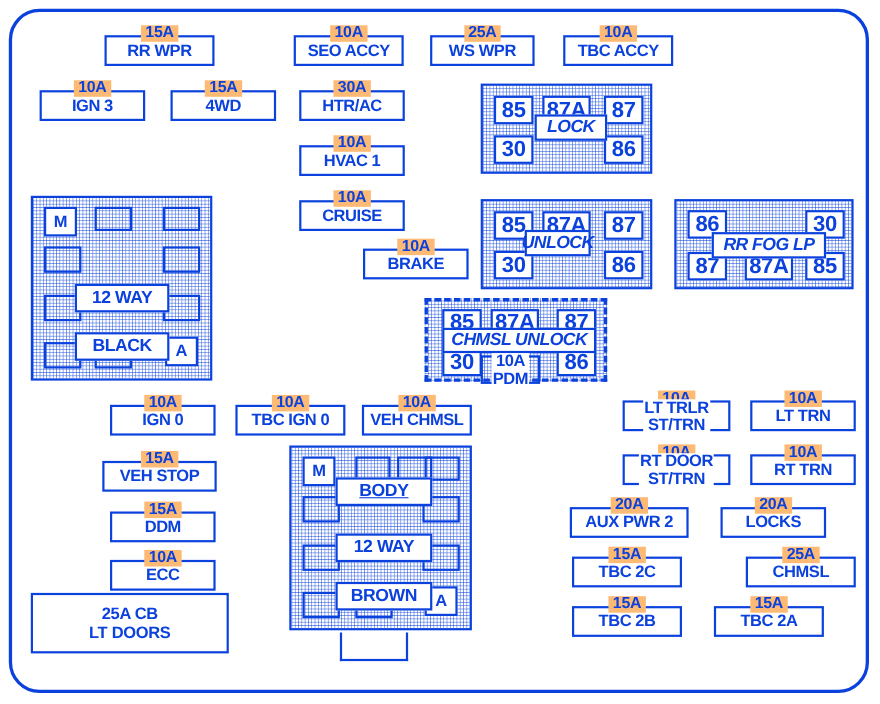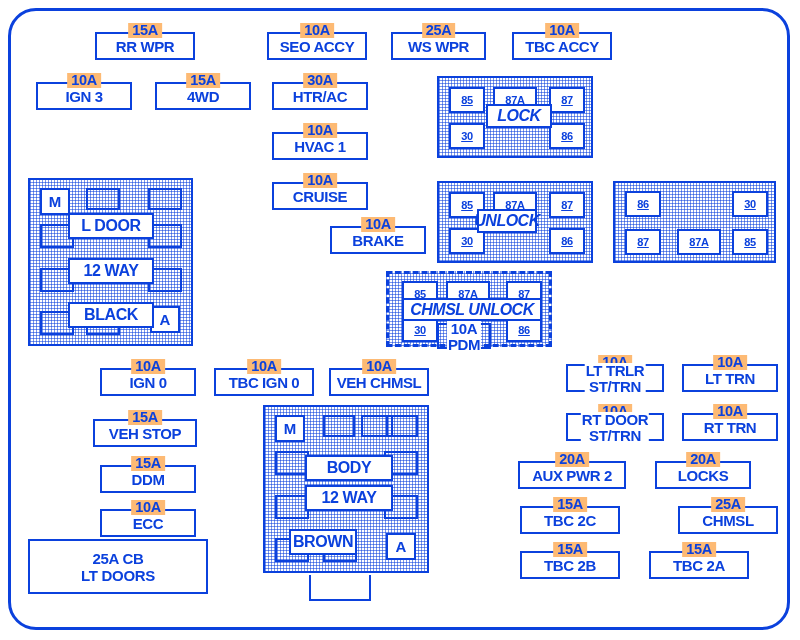--- a/index.html
+++ b/index.html
@@ -39,21 +39,21 @@
       repeating-linear-gradient(0deg,  rgba(11,65,221,.55) 0 1px, transparent 1px 3px),
       repeating-linear-gradient(90deg, rgba(11,65,221,.55) 0 1px, transparent 1px 3px);
     background-size:3px 3px;
   }
 
   
   .relay{position:absolute;box-sizing:border-box;border:2.5px solid #0b41dd;}
   .relay.dash{border-style:dashed;border-width:3px;}
   .term{position:absolute;box-sizing:border-box;border:2.5px solid #0b41dd;
         background:#fff;display:flex;align-items:center;justify-content:center;
-        font-size:11px;font-weight:bold;letter-spacing:-0.3px;text-decoration:underline;}
+        font-size:20px;font-weight:bold;letter-spacing:-0.3px;}
   .rlabel{position:absolute;box-sizing:border-box;border:2.5px solid #0b41dd;
           background:#fff;display:flex;align-items:center;justify-content:center;
           font-size:16px;font-weight:bold;letter-spacing:-0.5px;white-space:nowrap;z-index:3;font-style:italic;}
 
   
   .conn{position:absolute;box-sizing:border-box;border:2.5px solid #0b41dd;}
   .pin{position:absolute;box-sizing:border-box;border:2.5px solid #0b41dd;background:transparent;}
   .pin.lit{background:#fff;display:flex;align-items:center;justify-content:center;
            font-size:15px;font-weight:bold;}
   .clabel{position:absolute;box-sizing:border-box;border:2.5px solid #0b41dd;background:#fff;
@@ -203,55 +203,55 @@
         <div class="term" style="left: 10px; top: 45px; width: 36px; height: 26px;">30</div>
         <div class="term" style="left: 110px; top: 45px; width: 36px; height: 26px;">86</div>
         <div class="rlabel" style="left: 38px; top: 26px; width: 60px; height: 24px;">UNLOCK</div>
       </div>
       <div class="relay stip" style="left: 613px; top: 181px; width: 163px; height: 82px;">
         <div class="term" style="left: 10px; top: 8px; width: 36px; height: 26px;">86</div>
         <div class="term" style="left: 117px; top: 8px; width: 36px; height: 26px;">30</div>
         <div class="term" style="left: 10px; top: 46px; width: 36px; height: 26px;">87</div>
         <div class="term" style="left: 62px; top: 46px; width: 44px; height: 26px;">87A</div>
         <div class="term" style="left: 117px; top: 46px; width: 36px; height: 26px;">85</div>
+        <div class="rlabel" style="left: 32px; top: 28px; width: 104px; height: 24px;">RR FOG LP</div>
       </div>
       <div class="relay stip dash" style="left: 386px; top: 271px; width: 166px; height: 76px;">
         <div class="term" style="left: 13px; top: 7px; width: 36px; height: 25px;">85</div>
         <div class="term" style="left: 57px; top: 7px; width: 44px; height: 25px;">87A</div>
         <div class="term" style="left: 117px; top: 7px; width: 36px; height: 25px;">87</div>
         <div class="term" style="left: 13px; top: 43px; width: 36px; height: 25px;">30</div>
         <div class="term" style="left: 117px; top: 43px; width: 36px; height: 25px;">86</div>
         <div class="rlabel" style="left: 13px; top: 24px; width: 140px; height: 23px;">CHMSL UNLOCK</div>
       </div>
       <div class="conn stip" style="left: 28px; top: 178px; width: 165px; height: 168px;">
         <div class="pin" style="left: 56px; top: 8px; width: 34px; height: 22px;"></div>
         <div class="pin" style="left: 118px; top: 8px; width: 34px; height: 22px;"></div>
         <div class="pin" style="left: 10px; top: 44px; width: 34px; height: 24px;"></div>
         <div class="pin" style="left: 118px; top: 44px; width: 34px; height: 24px;"></div>
         <div class="pin" style="left: 10px; top: 88px; width: 34px; height: 24px;"></div>
         <div class="pin" style="left: 118px; top: 88px; width: 34px; height: 24px;"></div>
         <div class="pin" style="left: 10px; top: 131px; width: 34px; height: 24px;"></div>
         <div class="pin" style="left: 56px; top: 131px; width: 34px; height: 24px;"></div>
         <div class="pin lit" style="left: 10px; top: 8px; width: 30px; height: 27px;">M</div>
         <div class="pin lit" style="left: 120px; top: 126px; width: 30px; height: 27px;">A</div>
-        <div class="clabel" style="left: 38px; top: 33px; width: 86px; height: 26px;">L DOOR</div>
         <div class="clabel" style="left: 38px; top: 78px; width: 86px; height: 26px;">12 WAY</div>
         <div class="clabel" style="left: 38px; top: 122px; width: 86px; height: 26px;">BLACK</div>
       </div>
       <div class="conn stip" style="left: 263px; top: 405px; width: 166px; height: 168px;">
         <div class="pin" style="left: 58px; top: 8px; width: 32px; height: 22px;"></div>
         <div class="pin" style="left: 96px; top: 8px; width: 32px; height: 22px;"></div>
         <div class="pin" style="left: 121px; top: 8px; width: 32px; height: 22px;"></div>
         <div class="pin" style="left: 10px; top: 44px; width: 34px; height: 24px;"></div>
         <div class="pin" style="left: 119px; top: 44px; width: 34px; height: 24px;"></div>
         <div class="pin" style="left: 10px; top: 88px; width: 34px; height: 24px;"></div>
         <div class="pin" style="left: 119px; top: 88px; width: 34px; height: 24px;"></div>
         <div class="pin" style="left: 10px; top: 131px; width: 34px; height: 24px;"></div>
         <div class="pin" style="left: 58px; top: 131px; width: 34px; height: 24px;"></div>
         <div class="pin lit" style="left: 10px; top: 8px; width: 30px; height: 27px;">M</div>
         <div class="pin lit" style="left: 121px; top: 126px; width: 30px; height: 27px;">A</div>
-        <div class="clabel" style="left: 40px; top: 48px; width: 88px; height: 26px;">BODY</div>
+        <div class="clabel" style="left: 40px; top: 27px; width: 88px; height: 26px; text-decoration: underline;">BODY</div>
         <div class="clabel" style="left: 40px; top: 78px; width: 88px; height: 26px;">12 WAY</div>
-        <div class="clabel" style="left: 24px; top: 122px; width: 68px; height: 26px;">BROWN</div>
+        <div class="clabel" style="left: 40px; top: 122px; width: 88px; height: 26px;">BROWN</div>
         <div class="tab" style="left: 44px; top: 168px; width: 62px; height: 26px;"></div>
       </div>
     </div>
 </div>
 
 </body></html>

